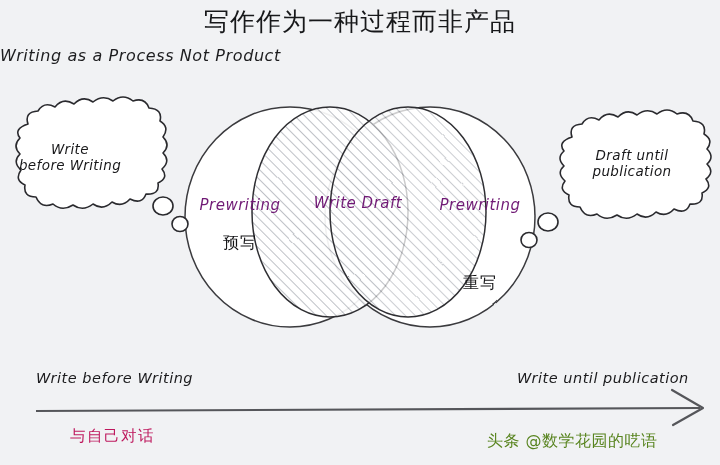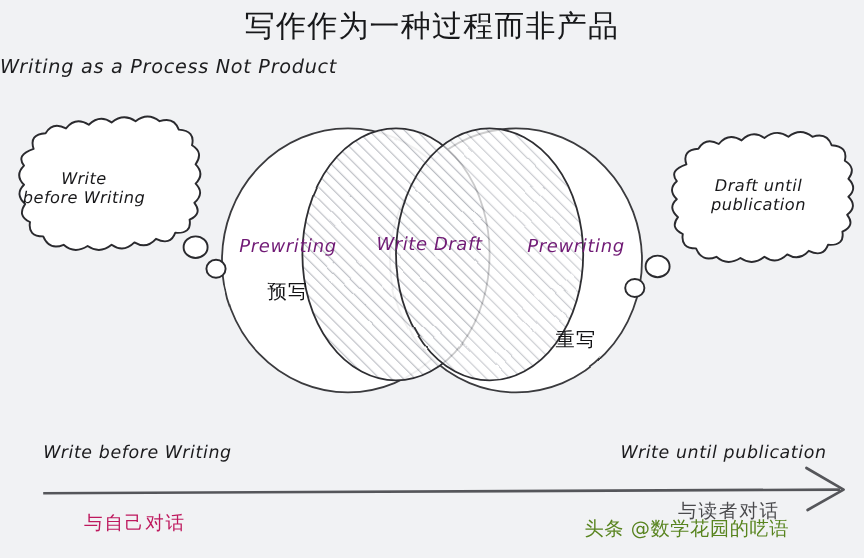--- a/index.html
+++ b/index.html
@@ -182,17 +182,16 @@
   <div class="txt venn-cn" id="lbl-pre-cn">预写</div>
 
   <div class="txt venn-en" id="lbl-draft-en">Write Draft</div>
 
   <div class="txt venn-en" id="lbl-re-en">Prewriting</div>
   <div class="txt venn-cn" id="lbl-re-cn">重写</div>
 
   <div class="txt axis-en" id="axis-left-en">Write before Writing</div>
   <div class="txt axis-en" id="axis-right-en">Write until publication</div>
   <div class="txt axis-cn" id="axis-left-cn">与自己对话</div>
-  <div class="txt axis-cn" id="axis-right-cn">与读者对话</div>
 
   <div class="txt" id="watermark">头条 @数学花园的呓语</div>
 
 </div>
 
 </body></html>

